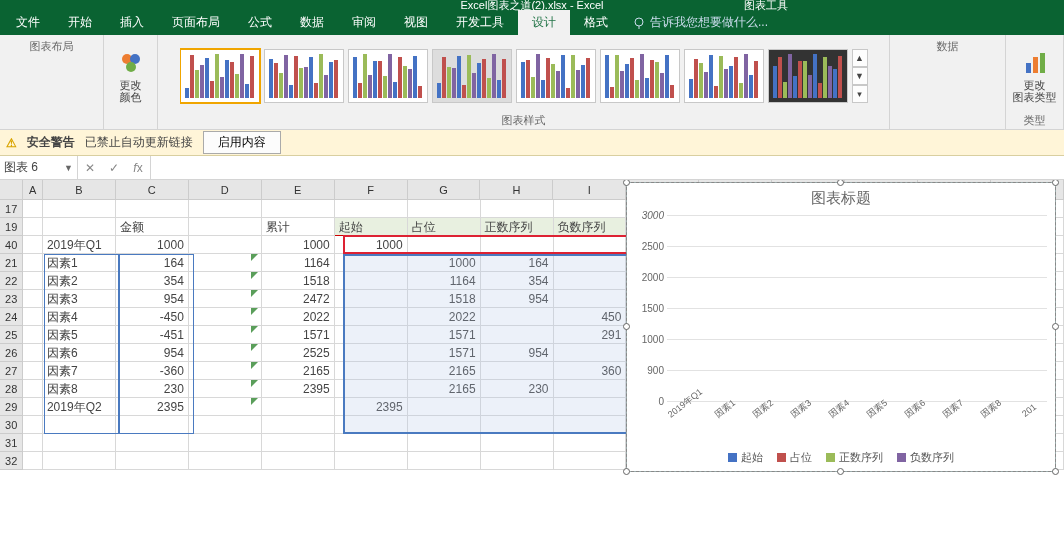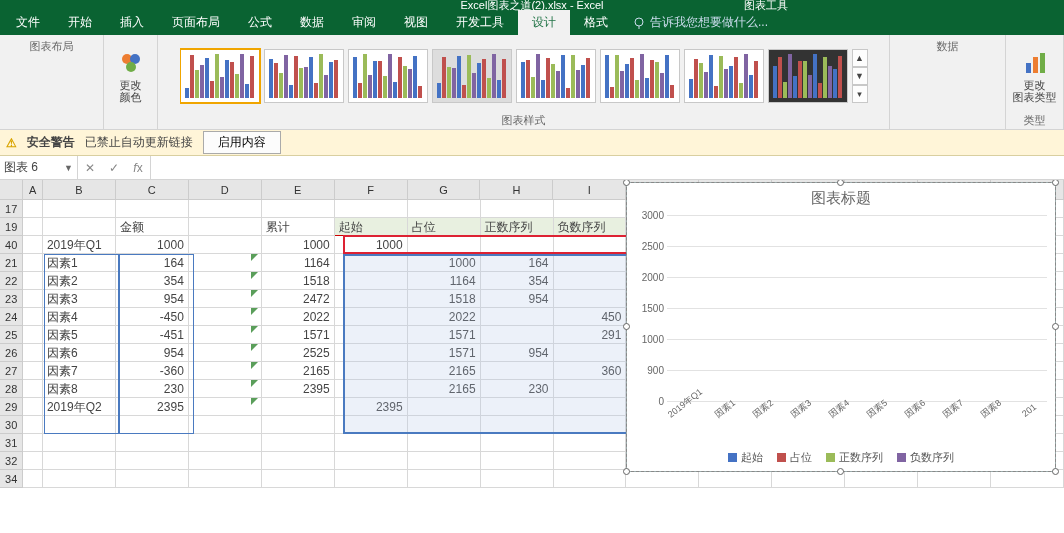--- a/index.html
+++ b/index.html
@@ -577,38 +577,20 @@
         <div class="cell cI"></div>
         <div class="cell cJ"></div>
         <div class="cell cK"></div>
         <div class="cell cL"></div>
         <div class="cell cM"></div>
         <div class="cell cN"></div>
         <div class="cell cO"></div>
       </div>
       <div class="row">
         <div class="rh">32</div>
-        <div class="cell cA"></div>
-        <div class="cell cB"></div>
-        <div class="cell cC"></div>
-        <div class="cell cD"></div>
-        <div class="cell cE"></div>
-        <div class="cell cF"></div>
-        <div class="cell cG"></div>
-        <div class="cell cH"></div>
-        <div class="cell cI"></div>
-        <div class="cell cJ"></div>
-        <div class="cell cK"></div>
-        <div class="cell cL"></div>
-        <div class="cell cM"></div>
-        <div class="cell cN"></div>
-        <div class="cell cO"></div>
-      </div>
-      <div class="row">
-        <div class="rh">34</div>
         <div class="cell cA"></div>
         <div class="cell cB"></div>
         <div class="cell cC"></div>
         <div class="cell cD"></div>
         <div class="cell cE"></div>
         <div class="cell cF"></div>
         <div class="cell cG"></div>
         <div class="cell cH"></div>
         <div class="cell cI"></div>
         <div class="cell cJ"></div>
@@ -642,21 +624,21 @@
         <div class="ylabel" style="top: 83.3333%;">900</div>
         <div class="grid" style="top: 66.6667%;"></div>
         <div class="ylabel" style="top: 66.6667%;">1000</div>
         <div class="grid" style="top: 50%;"></div>
         <div class="ylabel" style="top: 50%;">1500</div>
         <div class="grid" style="top: 33.3333%;"></div>
         <div class="ylabel" style="top: 33.3333%;">2000</div>
         <div class="grid" style="top: 16.6667%;"></div>
         <div class="ylabel" style="top: 16.6667%;">2500</div>
         <div class="grid" style="top: 0%;"></div>
-        <div class="ylabel" style="top: 0%;">3000</div>
+        <div class="ylabel" style="top: 0%; font-style: italic;">3000</div>
         <div class="bars">
           <div class="barcol">
             <div class="seg" style="height: 33.3333%; background: rgb(68, 114, 196);"></div>
             <div class="xlabel">2019年Q1</div>
           </div>
           <div class="barcol">
             <div class="seg" style="height: 33.3333%; background: rgb(192, 80, 77);"></div>
             <div class="seg" style="height: 5.46667%; background: rgb(155, 187, 89);"></div>
             <div class="xlabel">因素1</div>
           </div>

